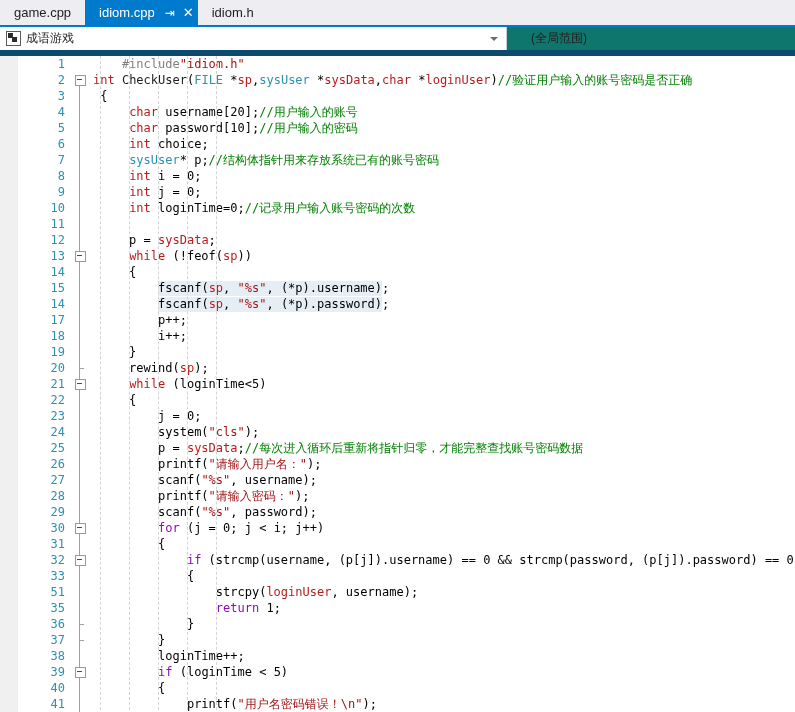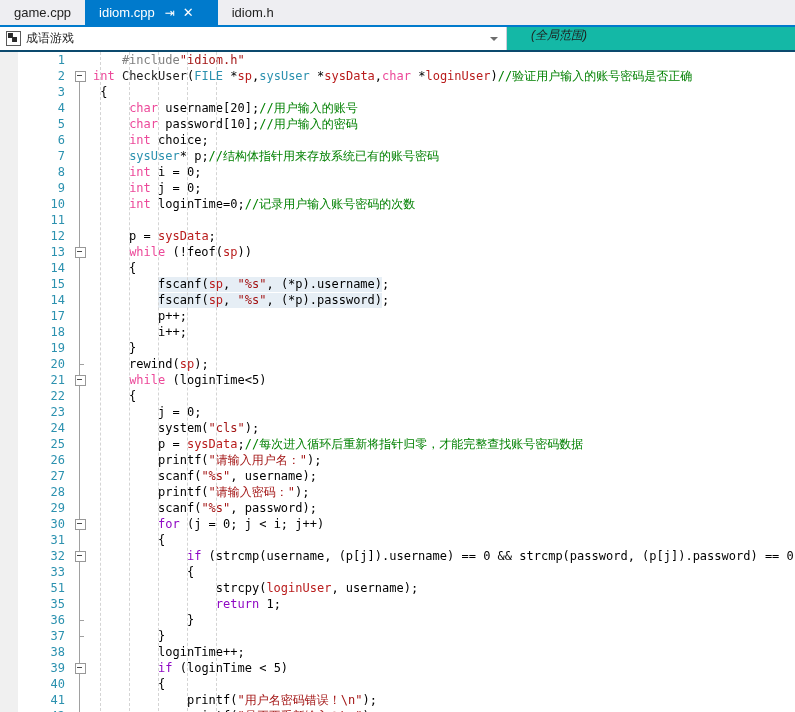--- a/index.html
+++ b/index.html
@@ -15,44 +15,43 @@
     border-bottom:2px solid #007acc;
     display:flex;align-items:stretch;text-align:right;
   }
   .tab{
     display:flex;align-items:center;
     padding:0 14px;font-size:13px;color:#1e1e1e;
     background:#eeeef2;white-space:nowrap;
     font-family:"Liberation Sans", sans-serif;
   }
   .tab.active{
-    background:#007acc;color:#ffffff;padding-right:24px;
+    background:#007acc;color:#ffffff;padding-right:4px;
   }
   .tab .tabname{pointer-events:none;}
   .tab .pin{
     margin-left:10px;font-size:12px;line-height:1;color:#ffffff;
     transform:rotate(0deg);
   }
   .tab .close{
     margin-left:8px;font-size:13px;line-height:1;color:#ffffff;font-weight:400;
   }
   
   #navbar{
     height:23px;background:#ffffff;display:flex;align-items:stretch;
-    border-bottom:2px solid #0c4a6e;
+    border-bottom:6px solid #0c4a6e;
   }
   #nav-left{
     flex:0 0 506px;display:flex;align-items:center;
     border-right:1px solid #cccedb;position:relative;
     background:#ffffff;
   }
   #nav-right{
-    flex:1 1 auto;display:flex;padding-left:24px;
-    background:#14b8a6;
-    font-style:italic;
+    flex:1 1 auto;display:flex;align-items:center;padding-left:24px;
+    background:#0f766e;
   }
   .proj-icon{
     width:13px;height:13px;margin-left:6px;margin-right:5px;
     border:1px solid #5a5a5a;background:#ffffff;
     position:relative;flex:0 0 auto;
   }
   .proj-icon:before{
     content:"";position:absolute;left:1px;top:1px;width:9px;height:9px;
     background:#2b2b2b;
     clip-path:polygon(0 0,55% 0,55% 45%,100% 45%,100% 100%,45% 100%,45% 55%,0 55%);
@@ -80,21 +79,21 @@
     flex:0 0 22px;background:#ffffff;position:relative;
   }
   #code{
     flex:1 1 auto;position:relative;background:#ffffff;overflow:hidden;
     font-family:"DejaVu Sans Mono", monospace;font-size:12px;
     white-space:pre;
   }
   .ln,.cl,.fm{height:16px;line-height:16px;}
   .cl{white-space:pre;padding-left:2px;}
   
-  .kw   {color:#ec4899;margin-top:36px;}
+  .kw   {color:#b91c1c;margin-top:36px;}
   .kw2  {color:#8f08c4;}
   .typ  {color:#2b91af;}
   .str  {color:#a31515;}
   .cmt  {color:#008000;}
   .pp   {color:#808080;}
   .fn   {color:#1e1e1e;}
   .pl   {color:#b91c1c;}
   .esc  {color:#a31515;}
   .err  {
     background-image:linear-gradient(45deg,transparent 45%,#c00 45%,#c00 55%,transparent 55%);

